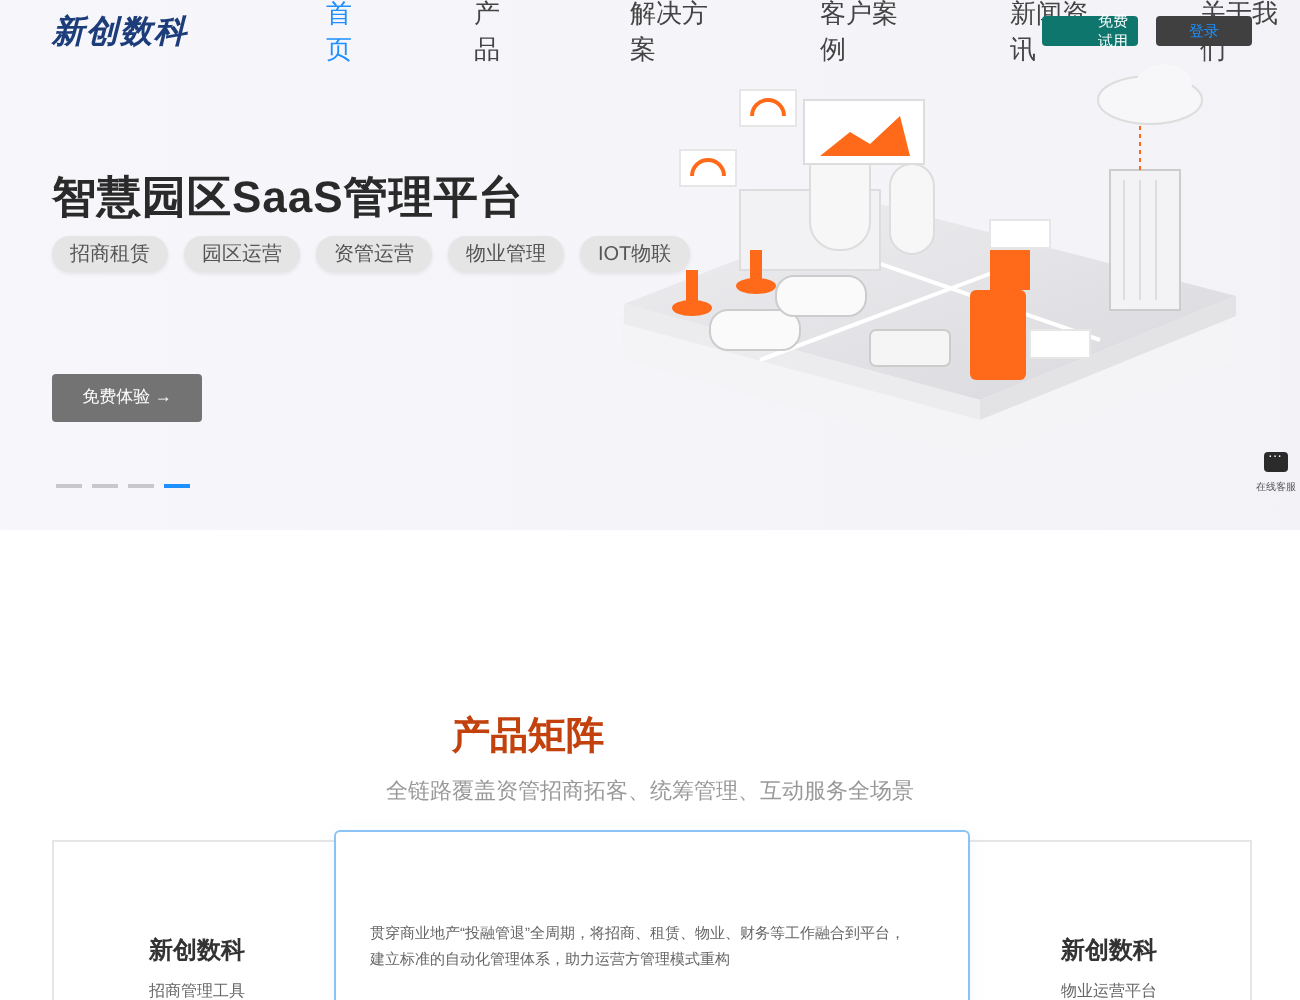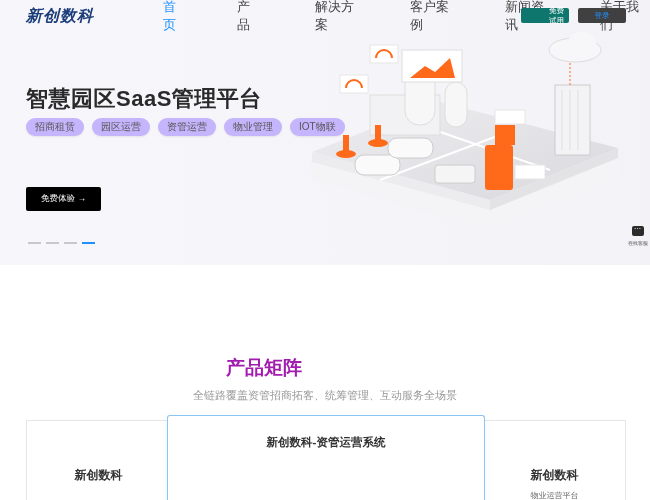--- a/index.html
+++ b/index.html
@@ -11,37 +11,37 @@
   .header { position: absolute; left: 0; top: 0; width: 650px; height: 32px; }
   .logo { position: absolute; left: 26px; top: 6px; font-size: 16px; font-weight: bold; font-style: italic; color: #1c3d7a; letter-spacing: 1px; }
   .nav { position: absolute; left: 118px; top: 0; height: 32px; display: flex; align-items: center; }
   .nav-item { font-size: 13px; color: #444; margin-right: 0; padding: 0 8px; cursor: pointer; margin-left: 37px; }
   .nav-item.active { color: #1e90ff; }
   .btn-trial { position: absolute; left: 521px; top: 8px; width: 48px; height: 15px; background: #0f766e; color: #fff; font-size: 7.5px; border-radius: 2px; display: flex; align-items: center; justify-content: center; padding-left: 28px; }
   .btn-login { position: absolute; left: 578px; top: 8px; width: 48px; height: 15px; background: #404040; color: #1e90ff; font-size: 7.5px; border-radius: 2px; display: flex; align-items: center; justify-content: center; }
 
   .hero-title { position: absolute; left: 26px; top: 84px; font-size: 22px; color: #2a2a2a; font-weight: bold; letter-spacing: 0.5px; }
   .tags { position: absolute; left: 26px; top: 118px; display: flex; }
-  .tag { height: 18px; padding: 0 9px; margin-right: 8px; border-radius: 9px; background: #c4b5fd; box-shadow: 0 1px 2px rgba(0,0,0,0.08); font-size: 10px; color: #555; display: flex; align-items: center; }
+  .tag { height: 18px; padding: 0 9px; margin-right: 8px; border-radius: 9px; background: #e5e5e5; box-shadow: 0 1px 2px rgba(0,0,0,0.08); font-size: 10px; color: #555; display: flex; align-items: center; }
 
-  .cta { position: absolute; left: 26px; top: 187px; width: 75px; height: 24px; background: #000000; color: #fff; font-size: 8.5px; border-radius: 2px; display: flex; align-items: center; justify-content: center; }
+  .cta { position: absolute; left: 26px; top: 187px; width: 75px; height: 24px; background: #737373; color: #fff; font-size: 8.5px; border-radius: 2px; display: flex; align-items: center; justify-content: center; }
 
   .dots { position: absolute; left: 28px; top: 242px; display: flex; }
   .dot { width: 13px; height: 2px; background: #c7c7cc; margin-right: 5px; }
   .dot.active { background: #1e90ff; }
 
   
   .illus { position: absolute; left: 300px; top: 30px; width: 325px; height: 230px; }
 
   .service { position: absolute; left: 626px; top: 226px; width: 24px; text-align: center; }
   .service-icon { width: 12px; height: 10px; background: #2b2b2b; border-radius: 2px; margin: 0 auto; position: relative; }
   .service-icon::after { content: "···"; color: #fff; font-size: 7px; line-height: 8px; position: absolute; left: 2px; top: -1px; }
   .service-label { font-size: 5px; color: #555; margin-top: 4px; white-space: nowrap; }
 
-  .section-title { position: absolute; left: 0; width: 528px; top: 355px; text-align: center; font-size: 19px; font-weight: bold; color: #a21caf; }
+  .section-title { position: absolute; left: 0; width: 528px; top: 355px; text-align: center; font-size: 19px; font-weight: bold; color: #c2410c; }
   .section-sub { position: absolute; left: 0; width: 650px; top: 388px; text-align: center; font-size: 11px; color: #999; }
 
   .card-side { position: absolute; top: 420px; height: 90px; background: #fff; border: 1px solid #e6e6e6; border-bottom: none; }
   .card-left { left: 26px; width: 145px; }
   .card-right { left: 483px; width: 143px; }
   .card-side .ct { position: absolute; left: 0; width: 100%; top: 46px; text-align: center; font-size: 12px; font-weight: bold; color: #333; }
   .card-side .cs { position: absolute; left: 0; width: 100%; top: 69px; text-align: center; font-size: 8px; color: #666; }
 
   .card-main { position: absolute; left: 167px; top: 415px; width: 318px; height: 100px; background: #fff; border: 1px solid #8cc3f5; border-radius: 3px; border-bottom: none; box-shadow: 0 2px 10px rgba(30,144,255,0.06); }
   .card-main .ct { position: absolute; left: 0; width: 100%; top: 19px; text-align: center; font-size: 11.5px; font-weight: bold; color: #333; }
@@ -139,20 +139,21 @@
 <div class="service">
   <div class="service-icon"></div>
   <div class="service-label">在线客服</div>
 </div>
 
 <div class="section-title">产品矩阵</div>
 <div class="section-sub">全链路覆盖资管招商拓客、统筹管理、互动服务全场景</div>
 
 <div class="card-side card-left">
   <div class="ct">新创数科</div>
+  <div class="cs">招商管理工具</div>
 </div>
 <div class="card-side card-right">
   <div class="ct">新创数科</div>
   <div class="cs">物业运营平台</div>
 </div>
 <div class="card-main">
-  <div class="ct">新创数科-资管运营系统</div>
+  <div class="cd">贯穿商业地产“投融管退”全周期，将招商、租赁、物业、财务等工作融合到平台，建立标准的自动化管理体系，助力运营方管理模式重构</div>
 </div>
 
 </body></html>

